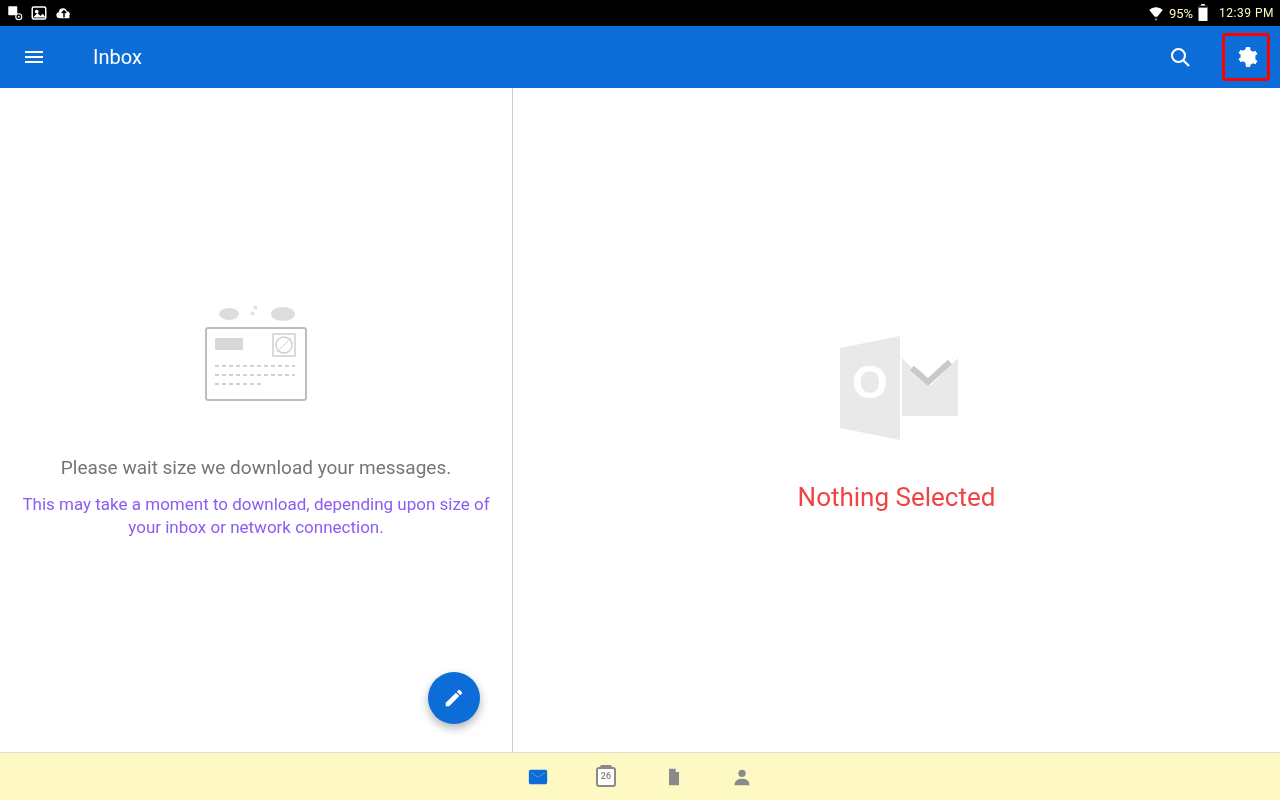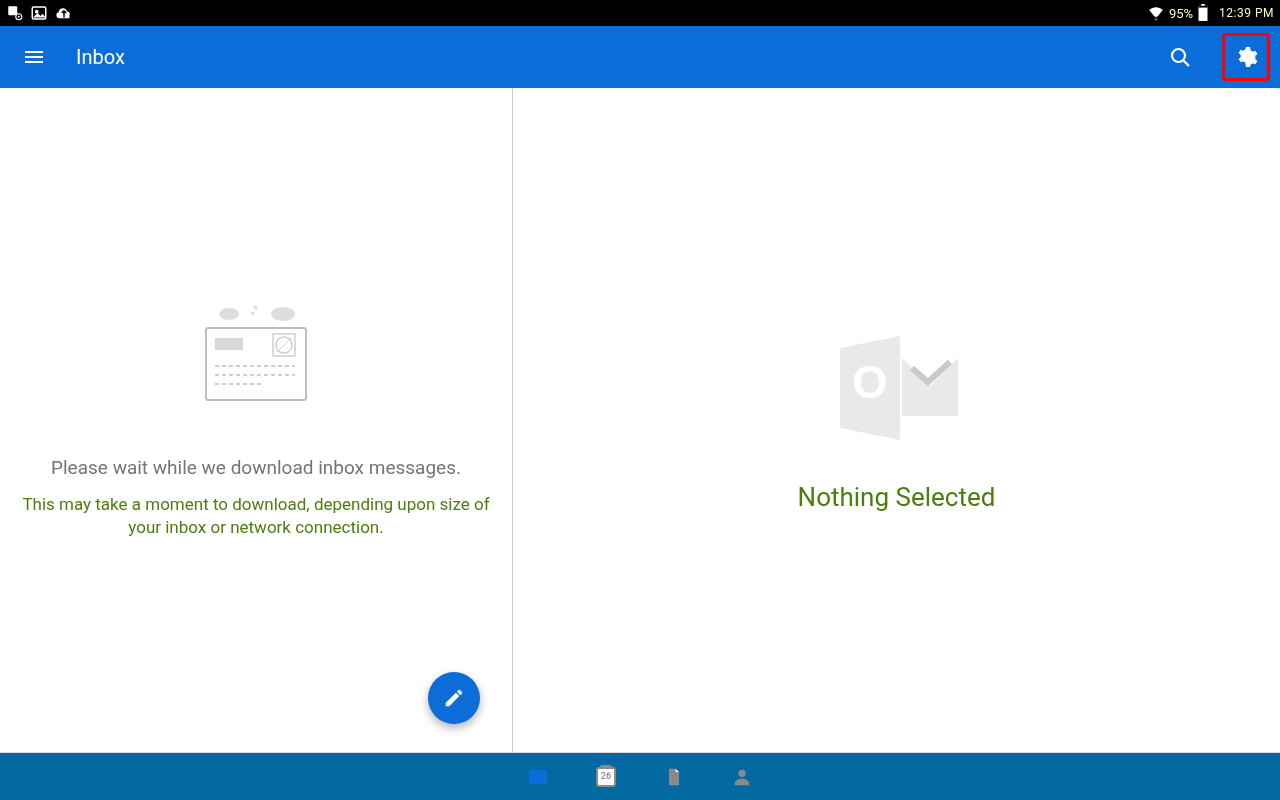--- a/index.html
+++ b/index.html
@@ -13,44 +13,44 @@
   .statusbar-left { display: flex; gap: 6px; align-items: center; }
   .statusbar-right { display: flex; gap: 4px; align-items: center; }
   .statusbar .clock { font-size: 12px; letter-spacing: 0.5px; }
   .statusbar .pct { font-size: 13px; }
   .status-ic { width: 18px; height: 18px; }
 
   .appbar {
     height: 62px; background: #0c6cd8; color: #fff; display: flex; align-items: center;
     padding: 0 10px; gap: 18px;
   }
-  .appbar .title { font-size: 20px; font-weight: 400; }
+  .appbar .title { font-size: 20px; font-weight: 400; margin-left: 17px; }
   .appbar-spacer { flex: 1; }
   .icon-btn { width: 48px; height: 48px; display: flex; align-items: center; justify-content: center; cursor: pointer; border-radius: 4px; }
   .settings-highlight { border: 3px solid #ff0000; box-sizing: border-box; }
 
   .content { flex: 1; display: flex; background: #fff; }
   .pane-left { width: 512px; position: relative; display: flex; flex-direction: column; align-items: center; justify-content: center; padding: 20px; text-align: center; }
   .divider { width: 1px; background: #ccc; }
   .pane-right { flex: 1; display: flex; flex-direction: column; align-items: center; justify-content: center; color: #9e9e9e; }
 
   .pane-left .illus { margin-bottom: 40px; }
   .pane-left .msg1 { color: #757575; font-size: 19px; margin-bottom: 14px; }
-  .pane-left .msg2 { color: #4d7c0f; font-size: 17px; line-height: 1.35; max-width: 480px; }
+  .pane-left .msg2 { color: #8b5cf6; font-size: 17px; line-height: 1.35; max-width: 480px; }
 
-  .pane-right .ns-text { font-size: 26px; color: #4d7c0f; margin-top: 30px; }
+  .pane-right .ns-text { font-size: 26px; color: #ef4444; margin-top: 30px; }
 
   .fab {
     position: absolute; right: 32px; bottom: 28px; width: 52px; height: 52px;
     background: #0c6cd8; border-radius: 50%; display: flex; align-items: center; justify-content: center;
     box-shadow: 0 4px 10px rgba(0,0,0,0.3); cursor: pointer;
   }
 
   .bottomnav {
-    height: 48px; border-top: 1px solid #ddd; background: #0369a1; display: flex;
+    height: 48px; border-top: 1px solid #ddd; background: #fef9c3; display: flex;
     align-items: center; justify-content: center; gap: 40px;
   }
   .bottom-item { width: 28px; height: 28px; display: flex; align-items: center; justify-content: center; cursor: pointer; }
 
   .cal-icon { width: 20px; height: 20px; border: 2px solid #8a8a8a; border-radius: 3px; position: relative; background: #fff; }
   .cal-icon::before { content: ""; position: absolute; top: -4px; left: 2px; right: 2px; height: 4px; background: #8a8a8a; border-radius: 2px 2px 0 0; }
   .cal-icon span { position: absolute; top: 2px; left: 0; right: 0; text-align: center; font-size: 9px; color: #8a8a8a; font-weight: 600; }
 </style>
 </head>
 <body>
@@ -135,21 +135,21 @@
           <rect x="82" y="32" width="22" height="22" fill="none" stroke="#cfcfcf" stroke-width="1.5"></rect>
           <circle cx="93" cy="43" r="8" fill="none" stroke="#cfcfcf" stroke-width="1.4"></circle>
           <path d="M86 50 L100 36" stroke="#cfcfcf" stroke-width="1"></path>
           <g stroke="#d0d0d0" stroke-width="2" stroke-dasharray="4 3">
             <line x1="24" y1="64" x2="104" y2="64"></line>
             <line x1="24" y1="73" x2="104" y2="73"></line>
             <line x1="24" y1="82" x2="70" y2="82"></line>
           </g>
         </svg>
       </div>
-      <div class="msg1">Please wait while we download inbox messages.</div>
+      <div class="msg1">Please wait size we download your messages.</div>
       <div class="msg2">This may take a moment to download, depending upon size of your inbox or network connection.</div>
 
       <div class="fab">
         <svg viewBox="0 0 24 24" width="22" height="22" fill="#fff">
             <path d="M3 17.25V21h3.75L17.81 9.94l-3.75-3.75L3 17.25zM20.71 7.04a1 1 0 0 0 0-1.41l-2.34-2.34a1 1 0 0 0-1.41 0l-1.83 1.83 3.75 3.75 1.83-1.83z"></path>
           </svg>
       </div>
     </div>
 
     <div class="divider"></div>

